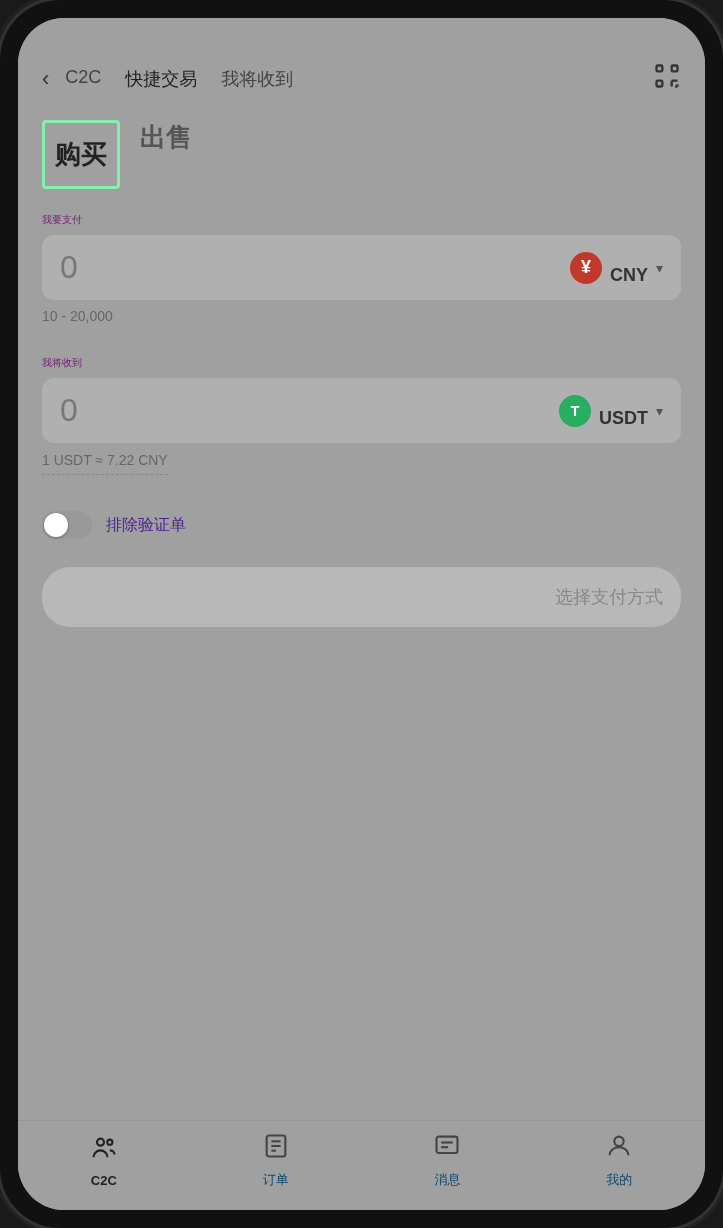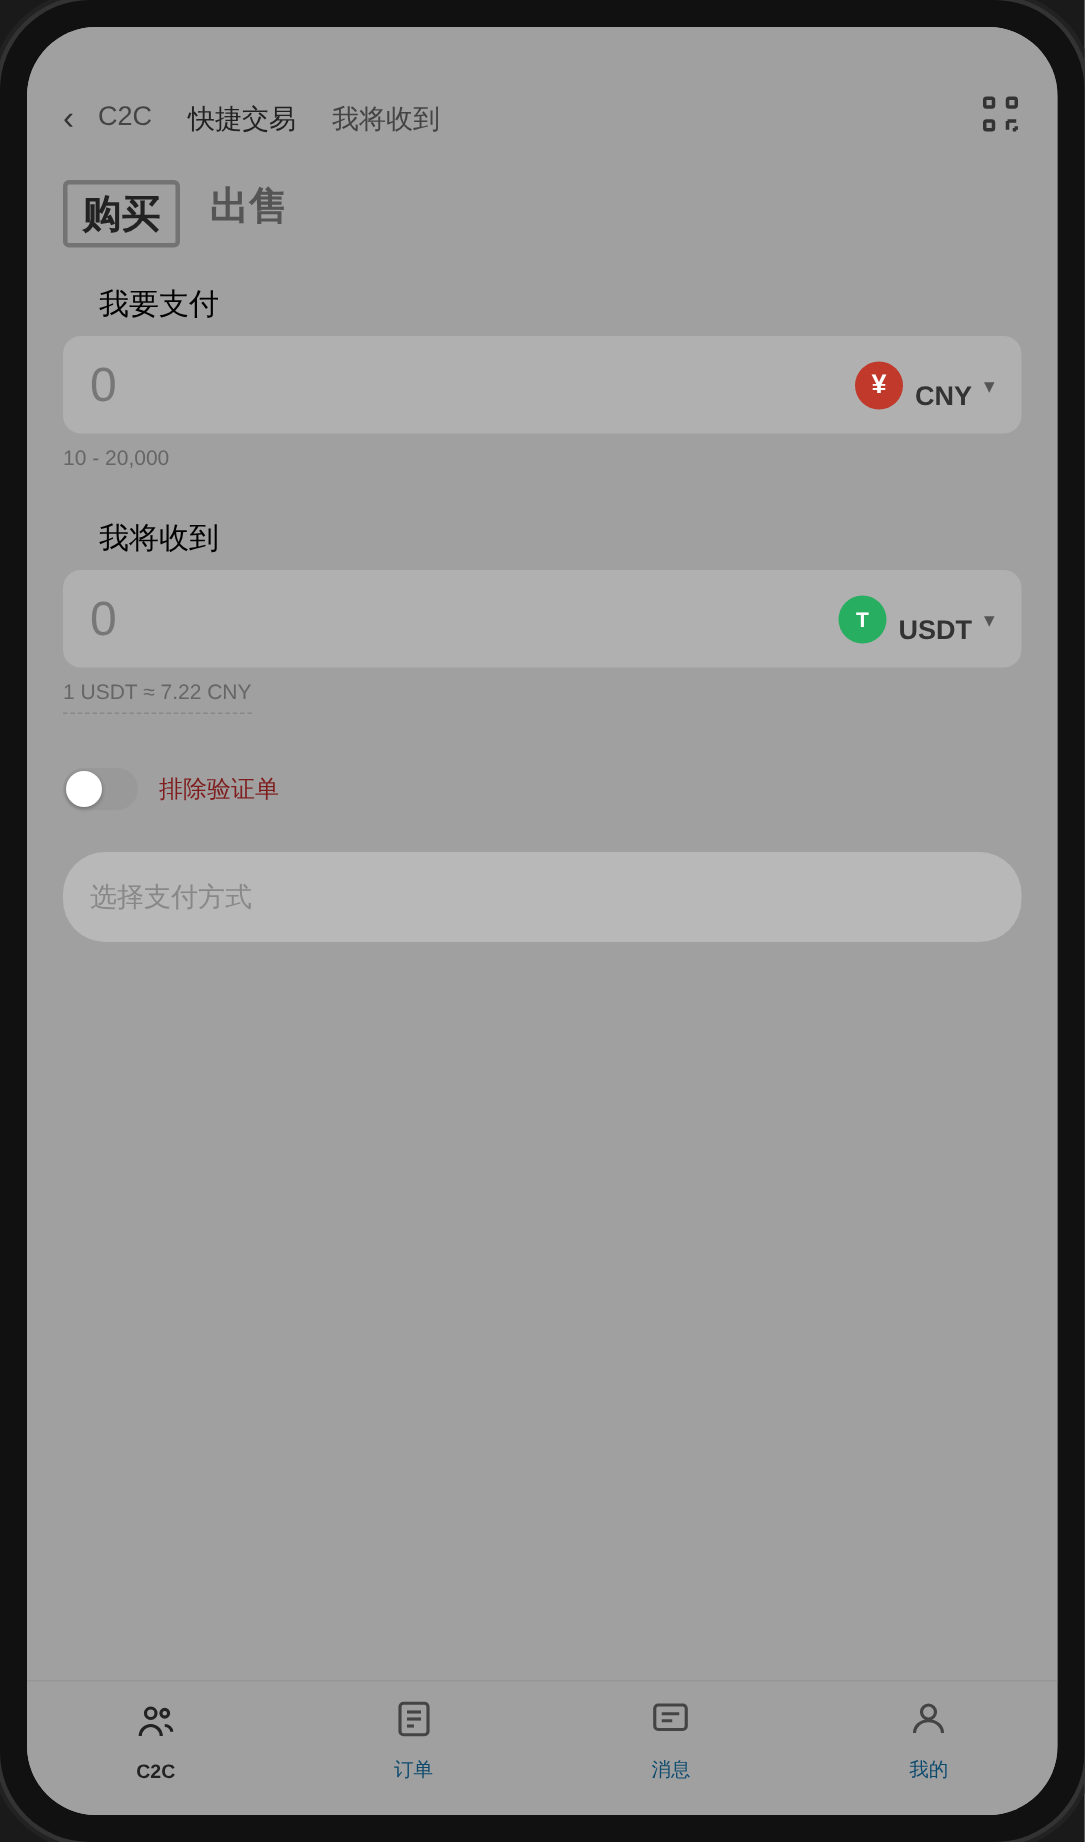--- a/index.html
+++ b/index.html
@@ -84,31 +84,30 @@
       margin-bottom: 24px;
     }
     .action-tab {
       font-size: 26px;
       font-weight: 700;
       color: #555;
       cursor: pointer;
     }
     .action-tab.active {
       color: #222;
-      border: 3px solid #737373;
-      padding: 2px 10px;
+      border: 3px solid #86efac;
+      padding: 14px 10px;
       border-radius: 4px;
       background: transparent;
     }
     
     .section-label {
-      font-size: 20px;
-      color: #000000;
+      font-size: 10px;
+      color: #701a75;
       margin-bottom: 8px;
-      margin-left: 24px;
     }
     
     .input-row {
       display: flex;
       align-items: center;
       justify-content: space-between;
       background: #b0b0b0;
       border-radius: 12px;
       padding: 14px 18px;
       margin-bottom: 8px;
@@ -192,33 +191,33 @@
       height: 24px;
       background: #fff;
       border-radius: 50%;
       position: absolute;
       top: 2px;
       left: 2px;
       box-shadow: 0 1px 3px rgba(0,0,0,0.3);
     }
     .toggle-label {
       font-size: 16px;
-      color: #7f1d1d;
+      color: #4c1d95;
     }
     
     .payment-button {
       width: 100%;
       background: #b8b8b8;
       border: none;
       border-radius: 28px;
       padding: 18px;
       font-size: 18px;
       color: #888;
       cursor: pointer;
-      text-align: left;
+      text-align: right;
     }
     
     .bottom-nav {
       height: 90px;
       background: #a0a0a0;
       border-top: 1px solid #959595;
       display: flex;
       align-items: center;
       justify-content: space-around;
       flex-shrink: 0;

